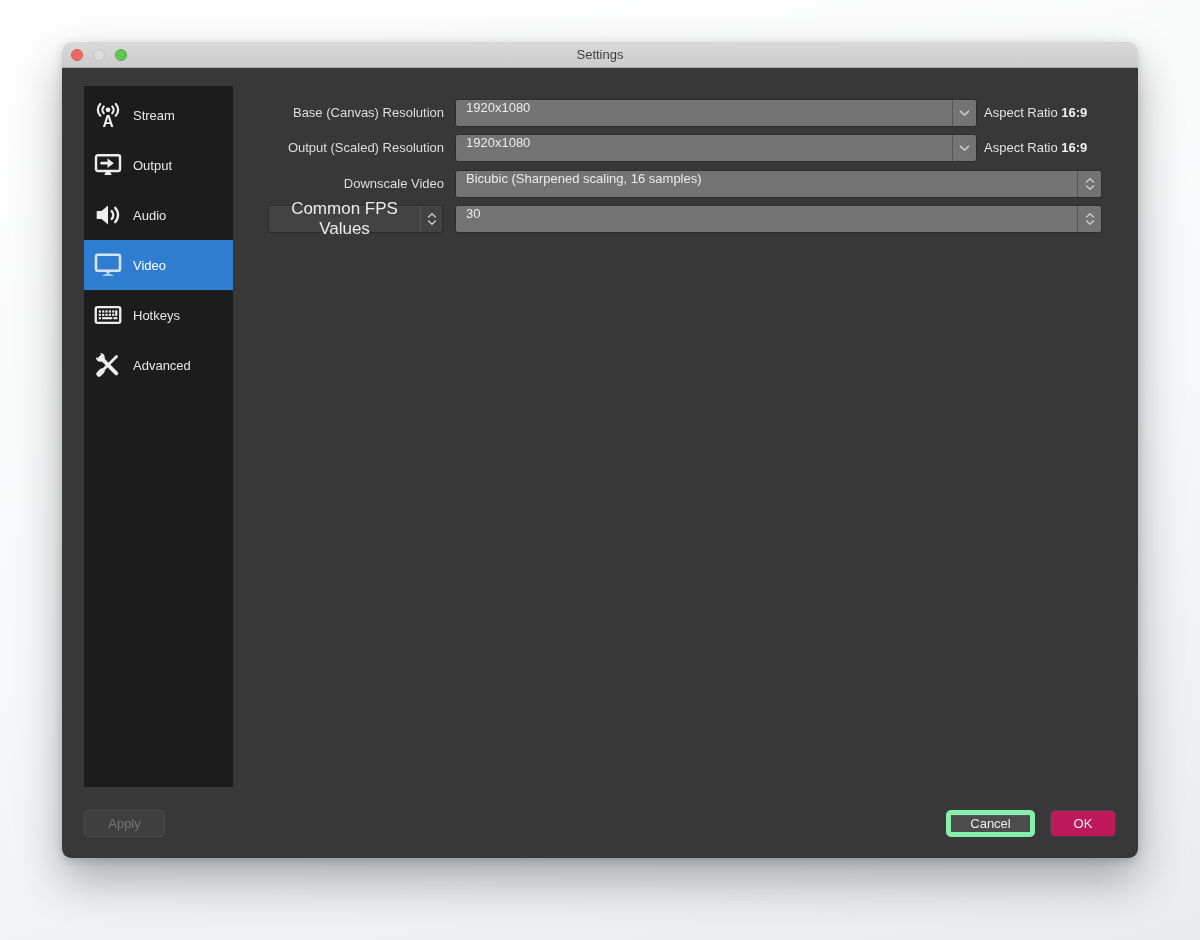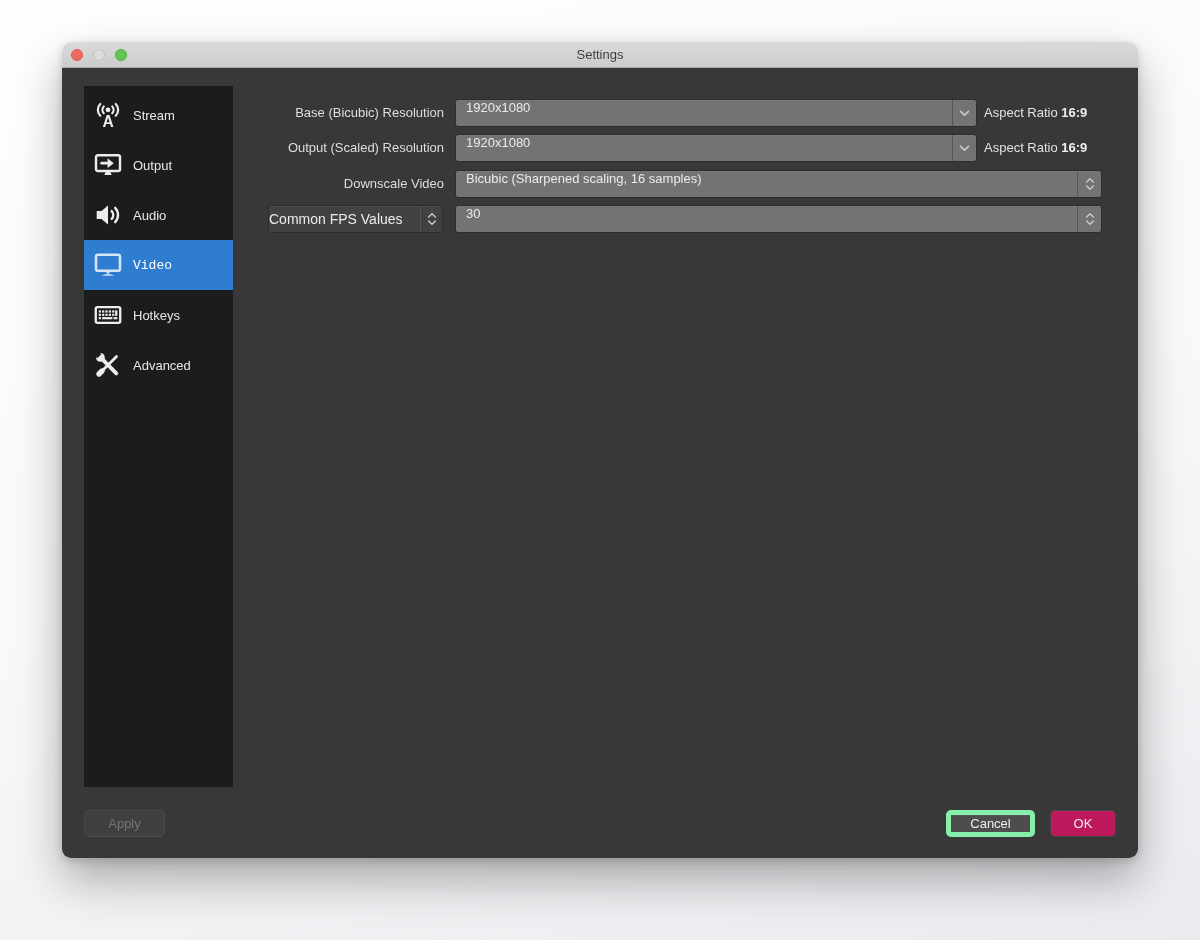--- a/index.html
+++ b/index.html
@@ -25,21 +25,21 @@
   
   .content { position:absolute; left:0; top:26px; right:0; bottom:0; background:#383838; }
 
   
   .sidebar { position:absolute; left:22px; top:18px; width:149px; height:701px;
     background:#1c1c1c; padding-top:4px; }
   .nav-item { height:50px; display:flex; align-items:center; padding-left:6px; cursor:default; }
   .nav-item .icon { width:36px; height:36px; display:flex; align-items:center;
     justify-content:center; color:#ededed; flex:0 0 36px; }
   .nav-item .lbl { margin-left:7px; font-size:13px; color:#e8e8e8; }
-  .nav-item.selected { background:#2e7dd1;font-family:Liberation Mono, monospace; }
+  .nav-item.selected { background:#2e7dd1; }
   .nav-item.selected .icon { color:#d7e6f7; }
   .nav-item.selected .lbl { color:#ffffff; }
 
   
   .form-row { position:absolute; left:0; height:28px; width:1076px; }
   .r1 { top:31px; } .r2 { top:66px; } .r3 { top:102px; } .r4 { top:137px; }
   .form-label { position:absolute; left:0; width:382px; text-align:right;
     line-height:28px; font-size:13px; color:#dedede; }
   .combo { position:absolute; left:393px; height:28px; background:#737373;
     border:1px solid #2d2d2d; border-radius:3px; display:flex; align-items:flex-start;
@@ -49,21 +49,21 @@
   .combo .arrow { width:24px; align-self:stretch; display:flex; align-items:center;
     justify-content:center; border-left:1px solid #555; }
   .w-res { width:522px; }
   .w-wide { width:647px; }
   .aspect { position:absolute; left:922px; line-height:28px; font-size:13px;
     color:#e3e3e3; white-space:nowrap; }
   .aspect b { font-weight:bold; color:#f0f0f0; }
   .fps-btn { position:absolute; left:206px; width:175px; height:28px; background:#424242;
     border:1px solid #2d2d2d; border-radius:3px; display:flex; align-items:center;
     box-shadow:inset 0 1px 0 rgba(255,255,255,.04); }
-  .fps-btn .val { flex:1; font-size:14px; color:#ebebeb; }
+  .fps-btn .val { flex:1; text-align:center; font-size:17px; color:#ebebeb; }
   .fps-btn .arrow { width:22px; align-self:stretch; display:flex; align-items:center;
     justify-content:center; border-left:1px solid #555; }
 
   
   .btn { position:absolute; top:742px; height:27px; border-radius:5px; font-size:13px;
     display:flex; align-items:center; justify-content:center;
     font-family:"Liberation Sans", sans-serif; }
   .btn-apply { left:22px; width:81px; background:#3f3f3f; border:1px solid #4b4b4b; color:#767676; }
   .btn-cancel { left:884px; width:89px; background:#4d4d4d; border:5px solid #86efac;
     color:#ededed; box-shadow:inset 0 1px 0 rgba(255,255,255,.06); }
@@ -177,21 +177,21 @@
             <path d="M20.4 5.6L7.8 18.2" stroke="currentColor" stroke-width="2.4" stroke-linecap="round"></path>
             <path d="M7.8 18.2l-2.6 2.6" stroke="currentColor" stroke-width="4.6" stroke-linecap="round"></path>
           </svg>
         </span>
         <span class="lbl">Advanced</span>
       </div>
 
     </div>
 
     <div class="form-row r1">
-      <span class="form-label">Base (Bicubic) Resolution</span>
+      <span class="form-label">Base (Canvas) Resolution</span>
       <div class="combo w-res">
         <span class="val">1920x1080</span>
         <span class="arrow">
           <svg width="11" height="7" viewBox="0 0 11 7">
               <path d="M1.5 1.4L5.5 5.2L9.5 1.4" fill="none" stroke="#c9c9c9" stroke-width="1.6" stroke-linecap="round" stroke-linejoin="round"></path>
             </svg>
         </span>
       </div>
       <span class="aspect">
         <span>Aspect Ratio</span>&nbsp;<b>16:9</b>

